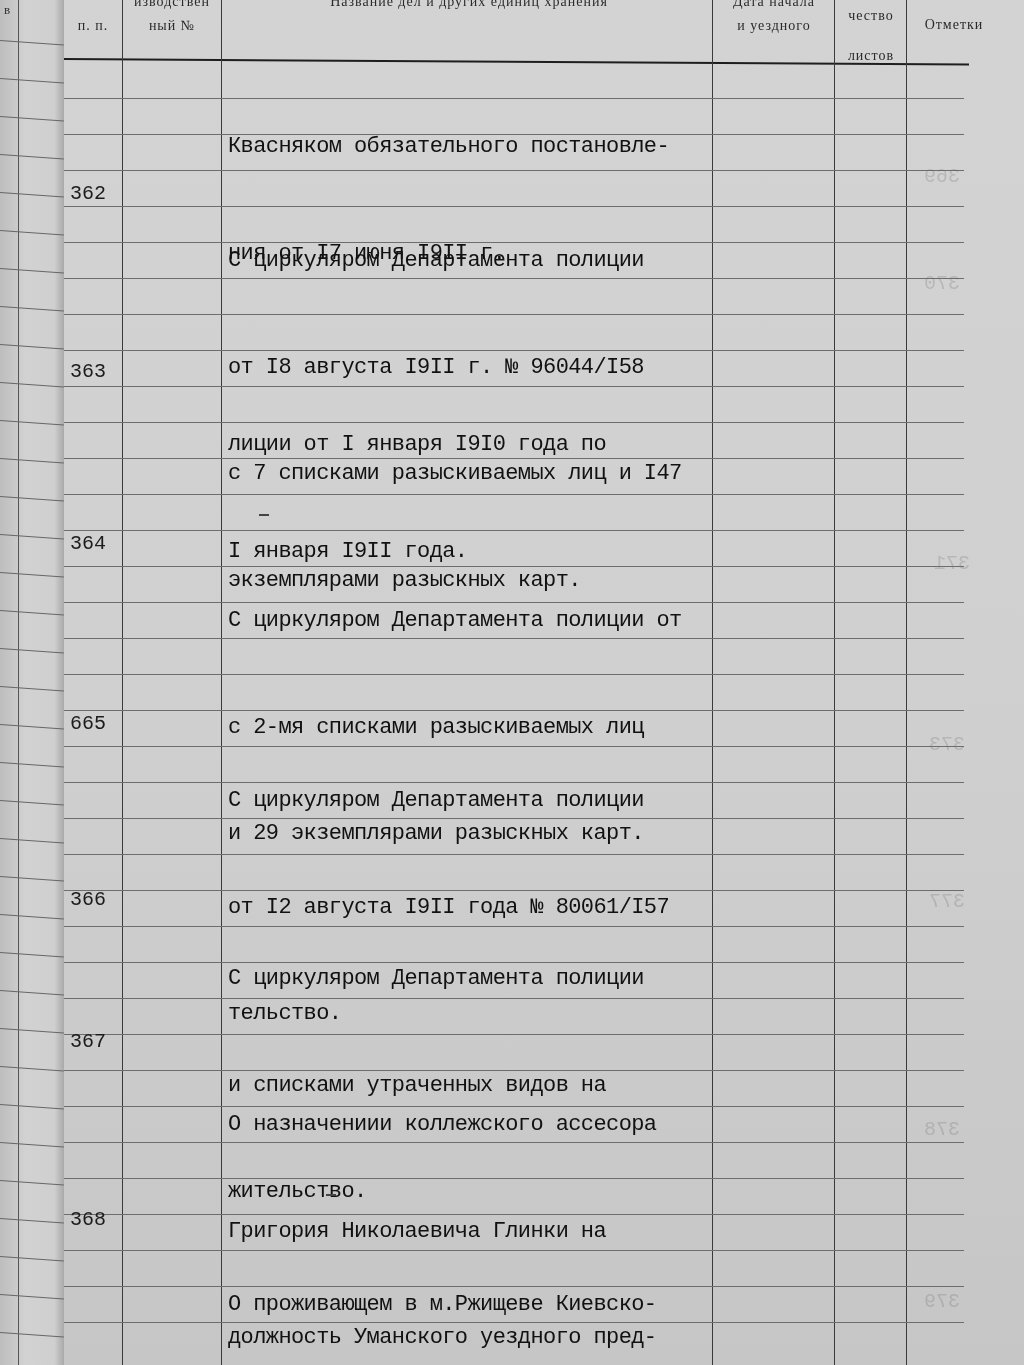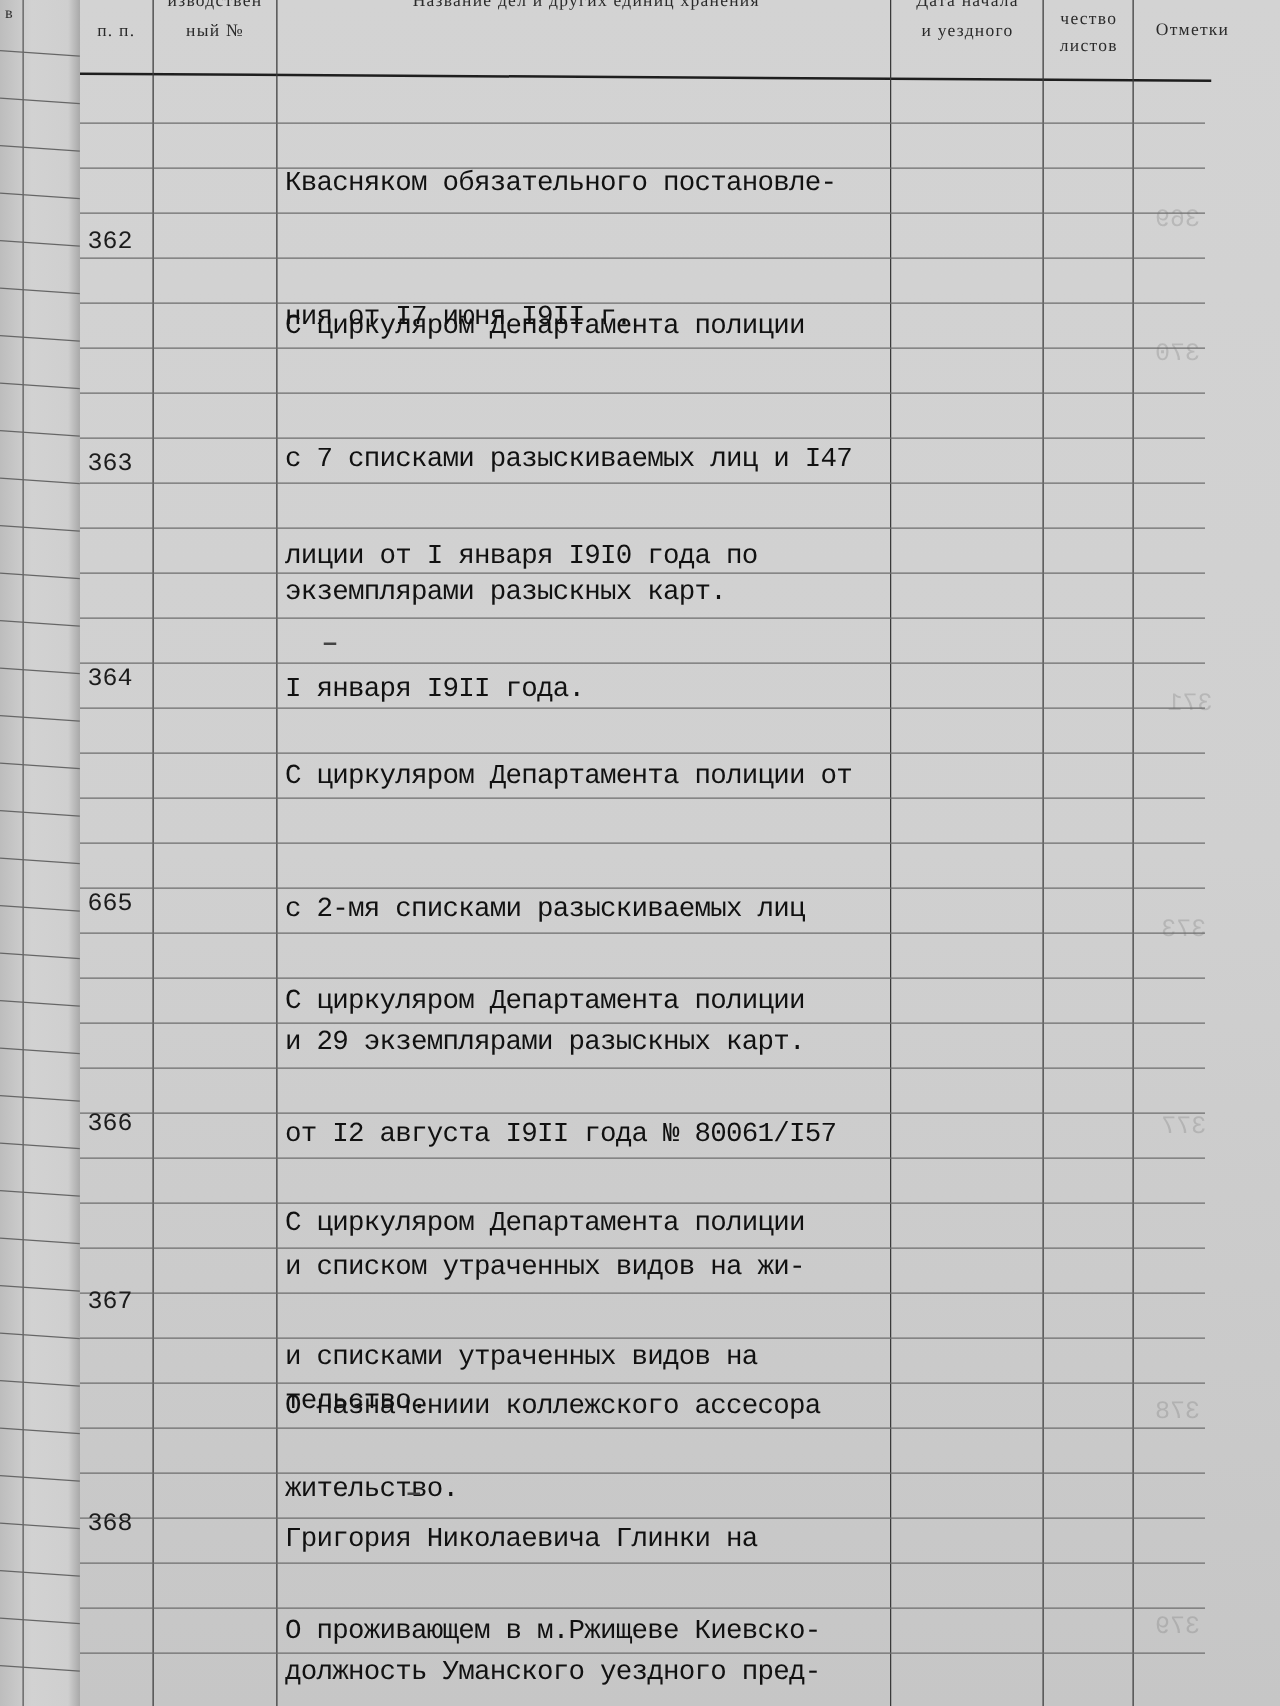--- a/index.html
+++ b/index.html
@@ -107,21 +107,21 @@
     <div style="margin-top:8px">ный №</div>
   </div>
   <div class="hdr-cell" style="left:160px;width:490px;top:-6px">Название дел и других единиц хранения</div>
   <div class="hdr-cell" style="left:650px;width:120px;top:-6px">
     <div>Дата начала</div>
     <div style="margin-top:8px">и уездного</div>
   </div>
   <div class="hdr-cell" style="left:772px;width:70px;top:-14px">
     <div>Коли-</div>
     <div style="margin-top:6px">чество</div>
-    <div style="margin-top:6px">листов</div>
+    <div style="margin-top:24px">листов</div>
   </div>
   <div class="hdr-cell" style="left:845px;width:90px;top:17px">Отметки</div>
 
   <div class="hdr-line"></div>
 
   <div class="col-line" style="left:58px;height:1365px"></div>
   <div class="col-line" style="left:157px;height:1365px"></div>
   <div class="col-line" style="left:648px;height:1365px"></div>
   <div class="col-line" style="left:770px;height:1365px"></div>
   <div class="col-line" style="left:842px;height:1365px"></div>
@@ -163,20 +163,21 @@
   <div class="ruled" style="left:0;width:900px;top:1322px"></div>
 
   <div class="entry-text" style="top:58px">
     <div>Квасняком обязательного постановле-</div>
     <div>ния от I7 июня I9II г.</div>
   </div>
 
   <div class="entry-num" style="top:182px">362</div>
   <div class="entry-text" style="top:172px">
     <div>С циркуляром Департамента полиции</div>
+    <div>от I8 августа I9II г. № 96044/I58</div>
     <div>с 7 списками разыскиваемых лиц и I47</div>
     <div>экземплярами разыскных карт.</div>
   </div>
 
   <div class="entry-num" style="top:360px">363</div>
   <div class="entry-text" style="top:356px">
     <div>лиции от I января I9I0 года по</div>
     <div>I января I9II года.</div>
   </div>
   <div class="dash" style="left:195px;top:514px"></div>
@@ -185,21 +186,20 @@
   <div class="entry-text" style="top:532px;width:560px">
     <div>С циркуляром Департамента полиции от</div>
     <div>с 2-мя списками разыскиваемых лиц</div>
     <div>и 29 экземплярами разыскных карт.</div>
   </div>
 
   <div class="entry-num" style="top:712px">665</div>
   <div class="entry-text" style="top:712px">
     <div>С циркуляром Департамента полиции</div>
     <div>от I2 августа I9II года № 80061/I57</div>
-    <div>и списком утраченных видов на жи-</div>
     <div>тельство.</div>
   </div>
 
   <div class="entry-num" style="top:888px">366</div>
   <div class="entry-text" style="top:890px">
     <div>С циркуляром Департамента полиции</div>
     <div>и списками утраченных видов на</div>
     <div>жительство.</div>
   </div>
 

